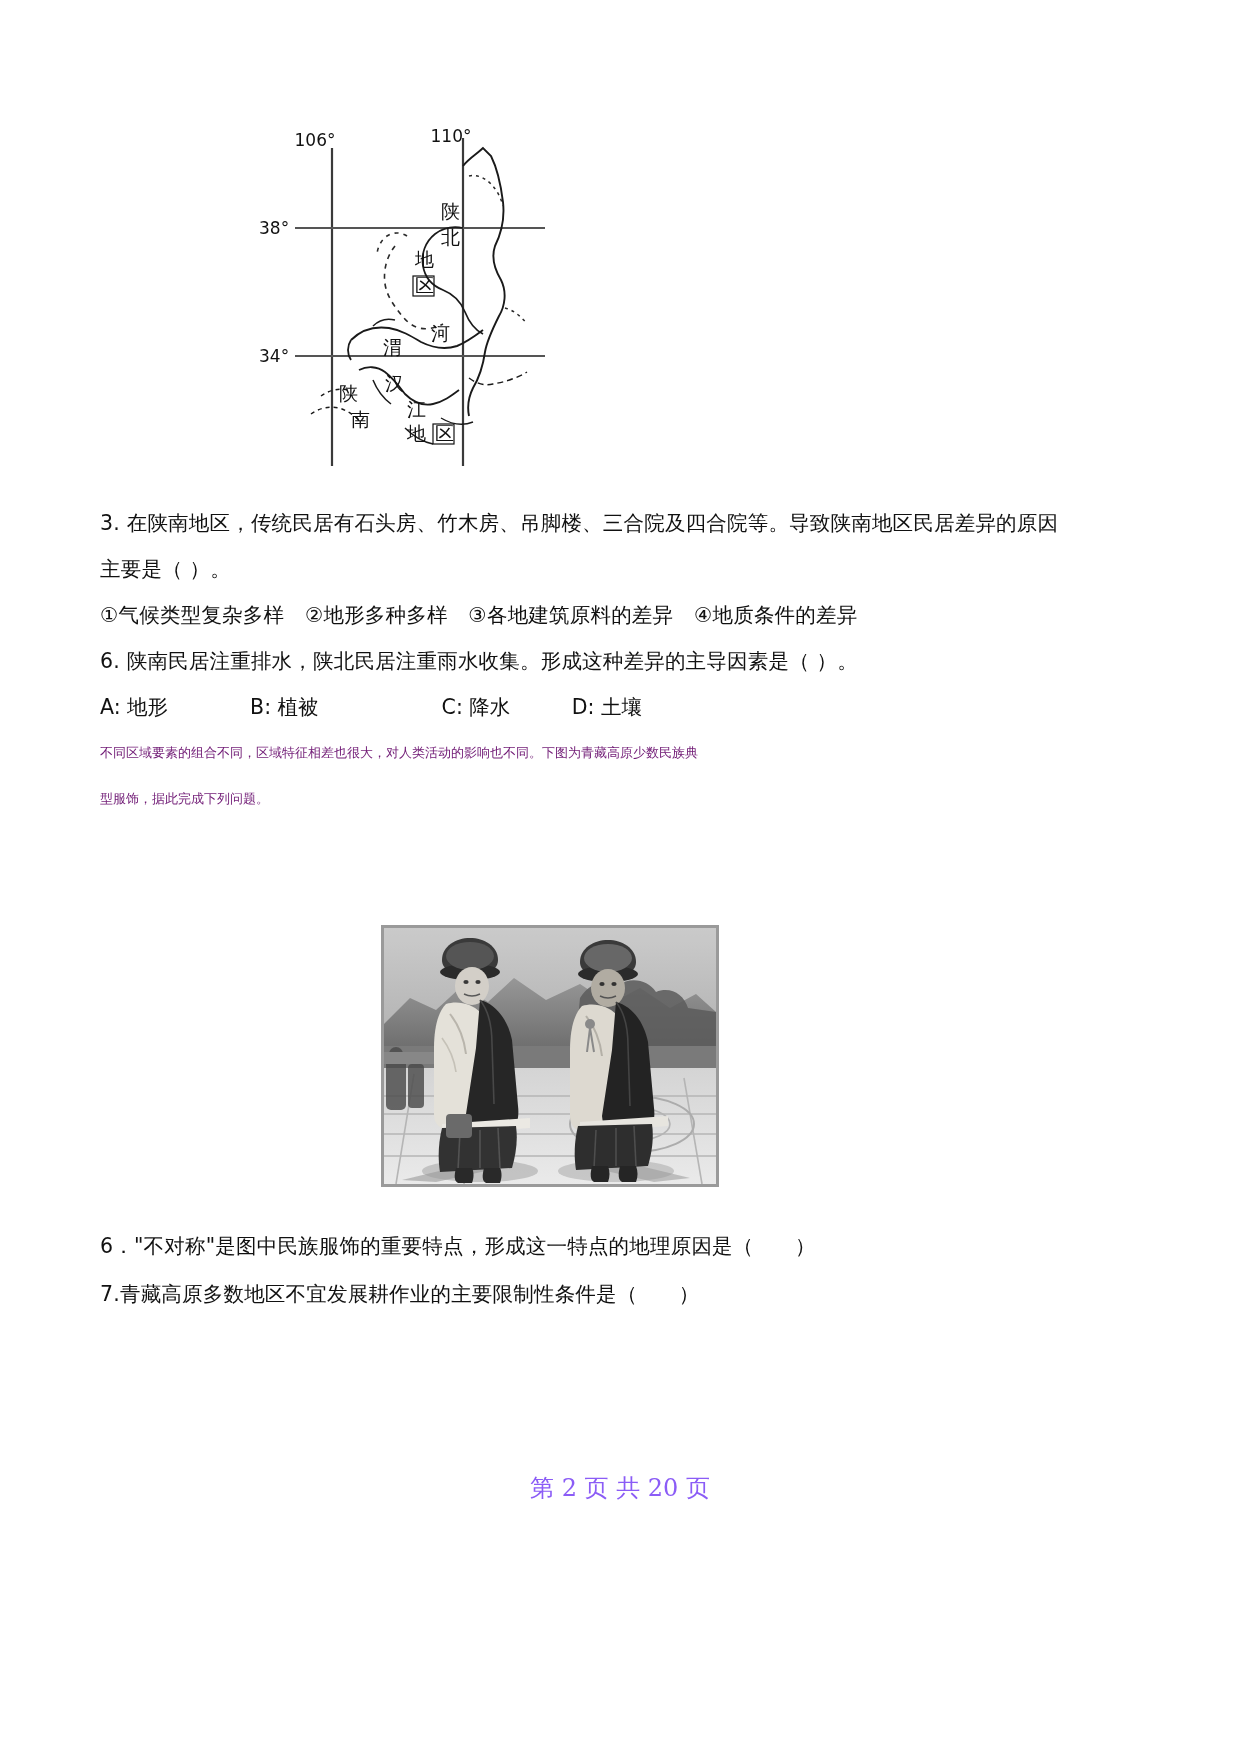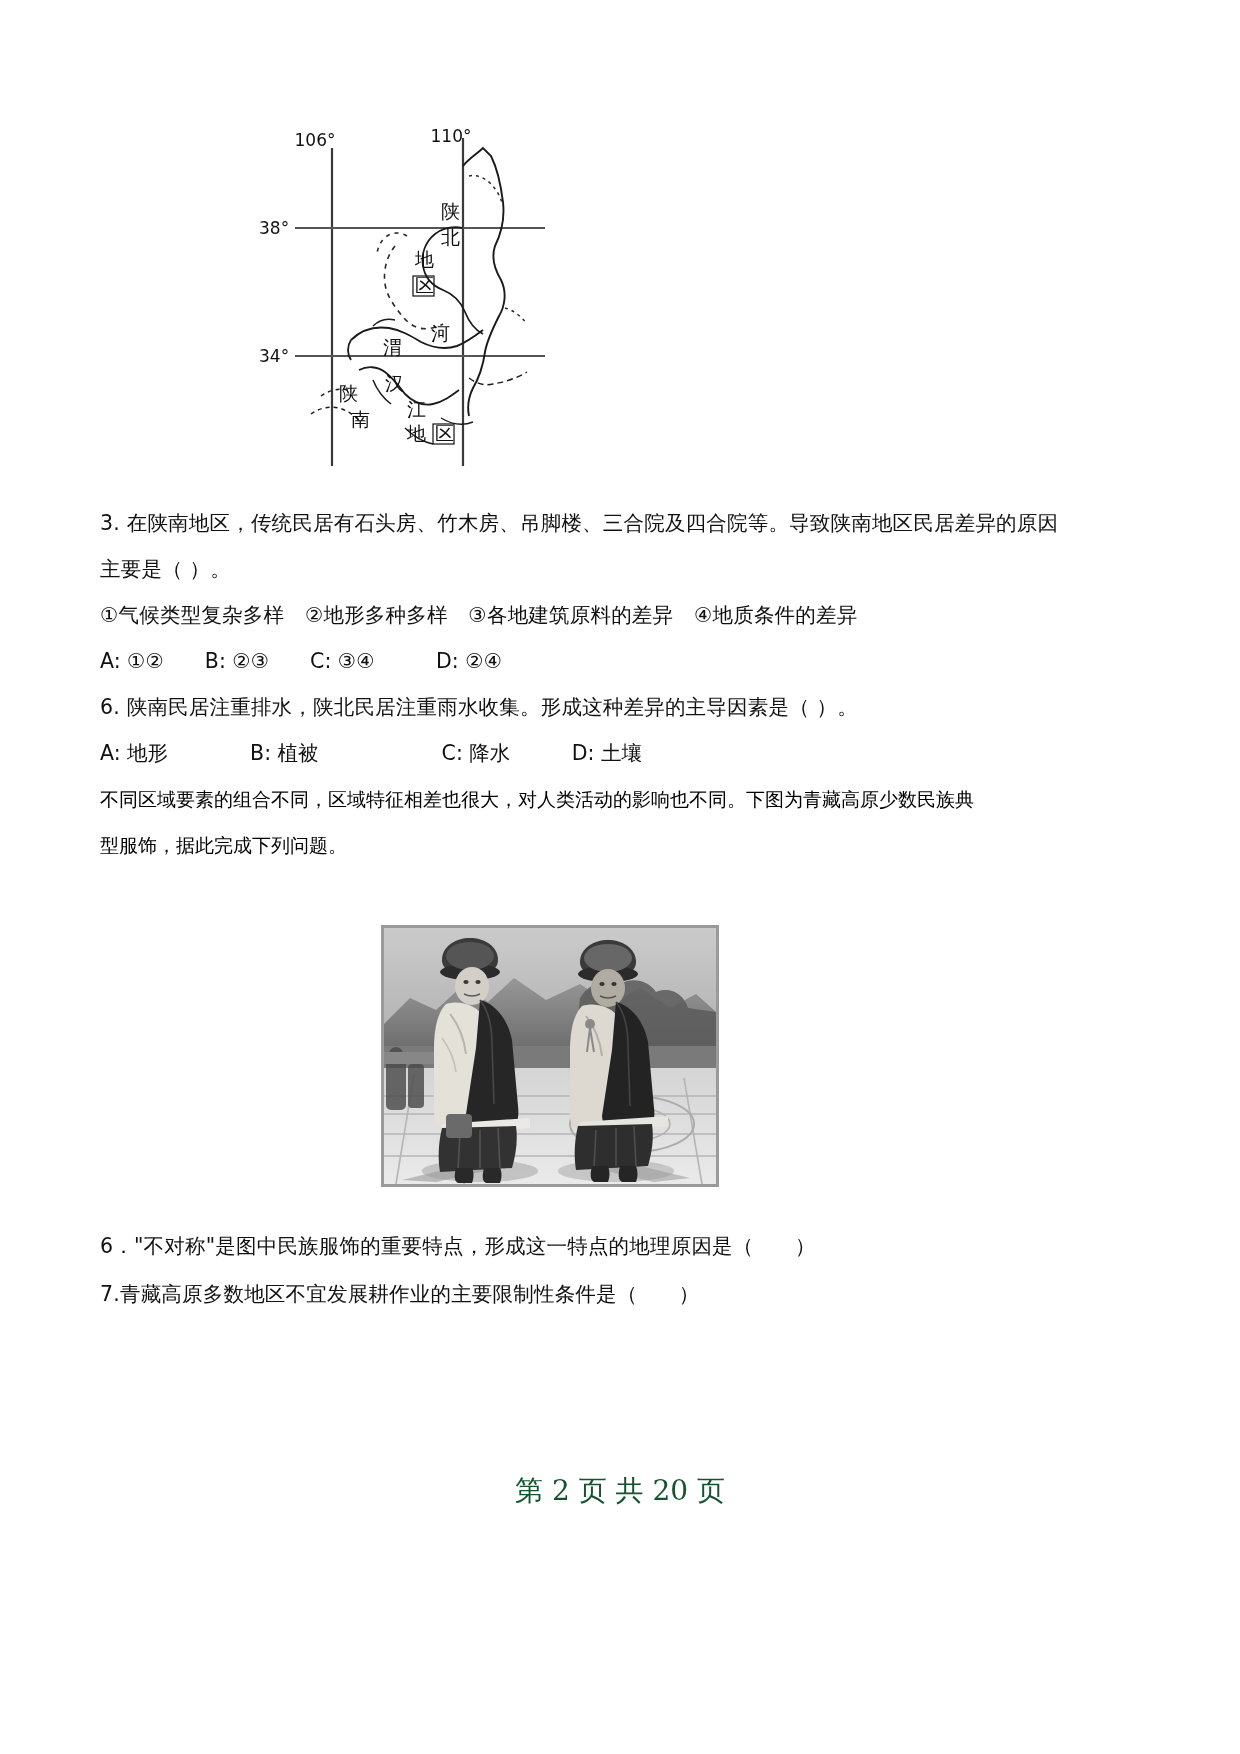--- a/index.html
+++ b/index.html
@@ -50,24 +50,24 @@
     white-space: pre-wrap;
     color: #111;
   }
   .opt-line {
     font-size: 20.5px;
     line-height: 46px;
     white-space: pre;
     color: #111;
   }
   .para {
-    font-size: 19px;
+    font-size: 13px;
     line-height: 46px;
     white-space: pre-wrap;
-    color: #000000;
+    color: #701a75;
   }
 
   
   .photo-wrap {
     position: absolute;
     left: 381px;
     top: 925px;
     width: 338px;
     height: 262px;
     border: 3px solid #9a9a9a;
@@ -86,23 +86,23 @@
   .lower-text .q-line,
   .lower-text .opt-line { line-height: 48px; }
 
   
   .footer {
     position: absolute;
     left: 0;
     top: 1472px;
     width: 1240px;
     text-align: center;
-    font-size: 28px;
+    font-size: 24px;
     font-family: "DejaVu Serif", "Liberation Serif", serif;
-    color: #14532d;
+    color: #8b5cf6;
   }
 </style>
 </head>
 <body>
 
 <div class="page">
 
   <div class="map-figure">
     <svg class="map-svg" width="290" height="340" viewBox="0 0 290 340" xmlns="http://www.w3.org/2000/svg">
 
@@ -162,21 +162,20 @@
       <rect x="178" y="296" width="21" height="20" fill="none" stroke="#111" stroke-width="1.2"></rect>
     </svg>
   </div>
 
   <div class="body-text">
 
     <div>
       <div class="q-line">3. 在陕南地区，传统民居有石头房、竹木房、吊脚楼、三合院及四合院等。导致陕南地区民居差异的原因</div>
       <div class="q-line">主要是（ ）。</div>
       <div class="q-line">①气候类型复杂多样　②地形多种多样　③各地建筑原料的差异　④地质条件的差异</div>
-      <div class="opt-line">A: ①②　　B: ②③　　C: ③④　　　D: ②④</div>
     </div>
 
     <div>
     </div>
 
     <div>
       <div class="q-line">6. 陕南民居注重排水，陕北民居注重雨水收集。形成这种差异的主导因素是（ ）。</div>
       <div class="opt-line">A: 地形　　　　B: 植被　　　　　　C: 降水　　　D: 土壤</div>
     </div>
 

